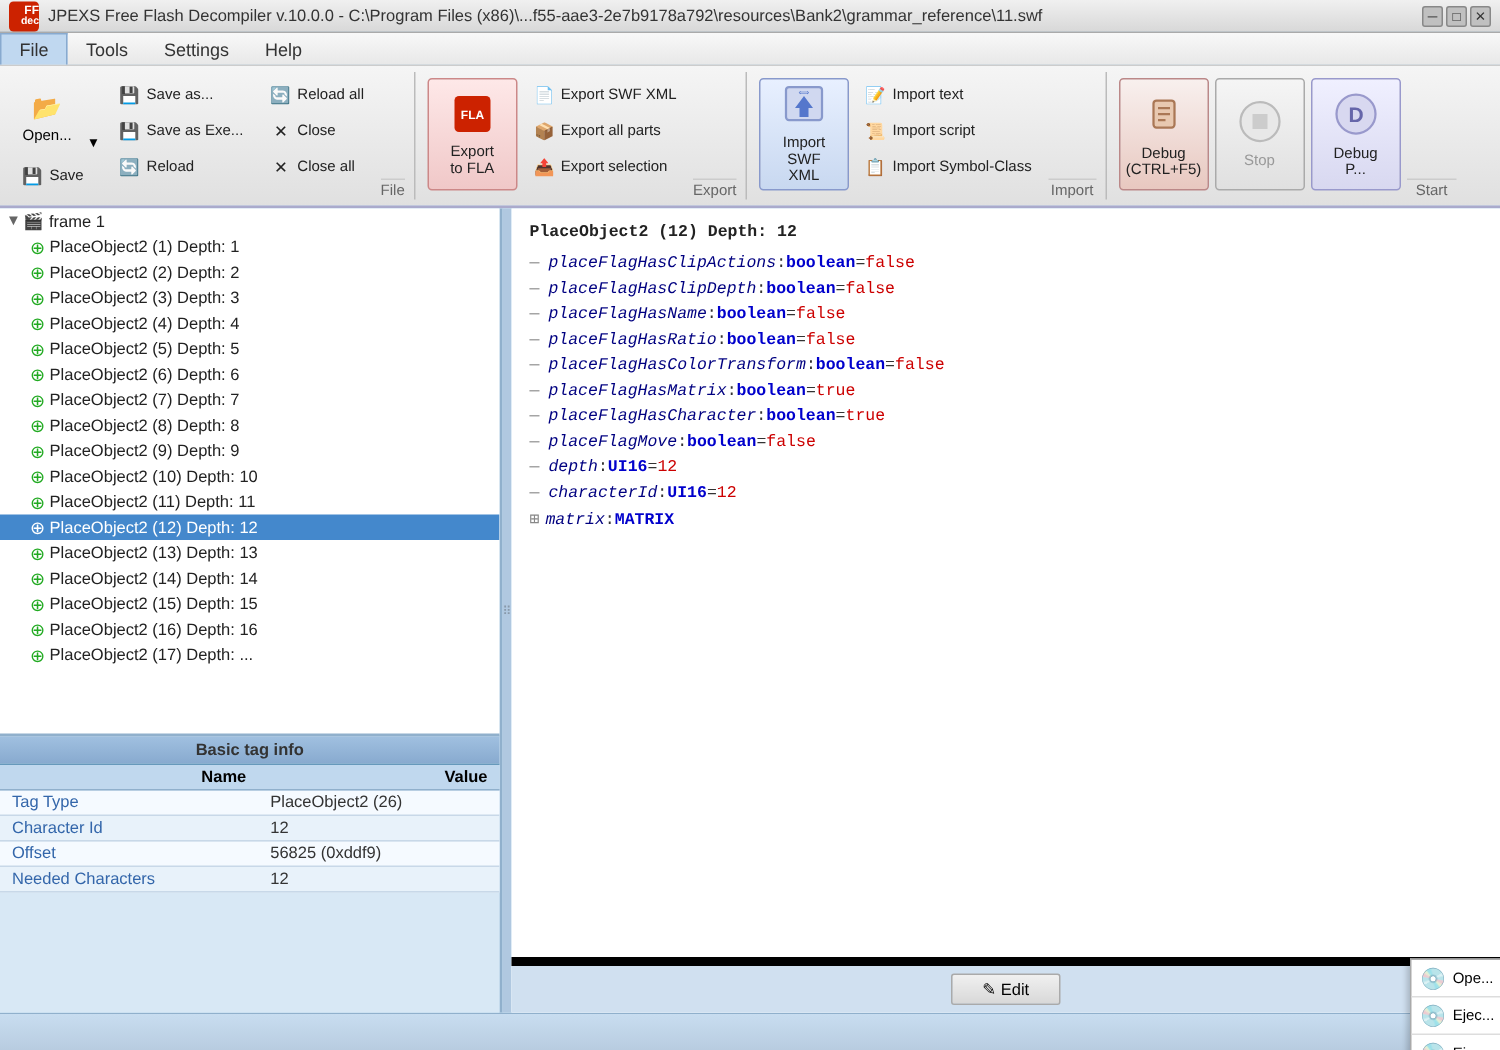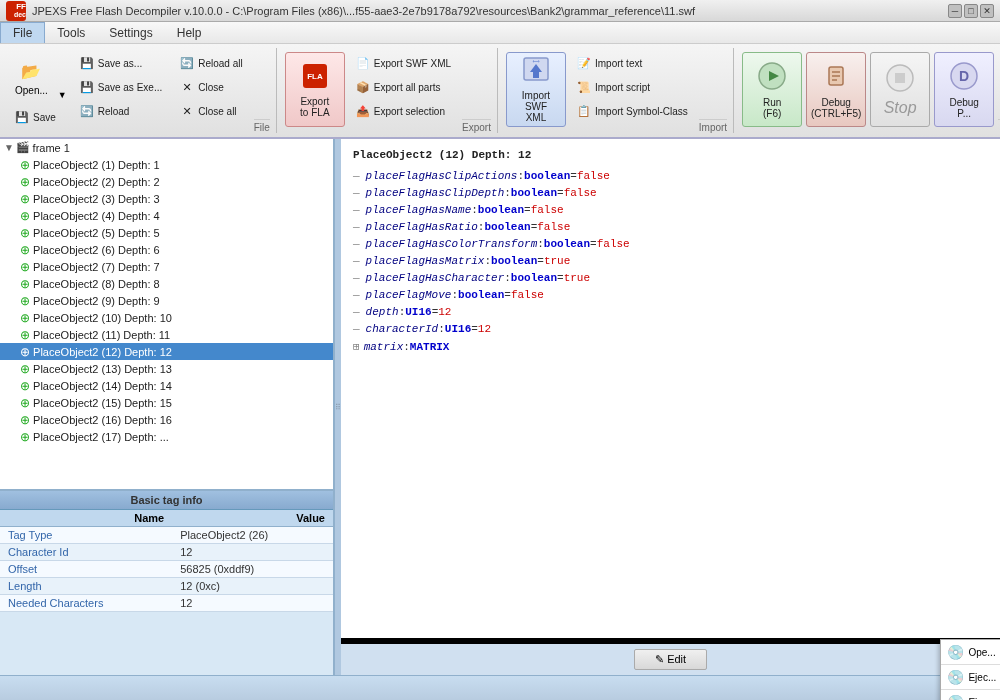--- a/index.html
+++ b/index.html
@@ -528,48 +528,39 @@
       </div>
       <div class="tb-btn-small">
         <div class="tb-btn-small-icon">📋</div>
         <span>Import Symbol-Class</span>
       </div>
     </div>
     <div style="font-size:10px;color:#666;margin-top:auto;padding-top:2px;border-top:1px solid #ccc;text-align:center;width:100%;align-self:flex-end;">Import</div>
   </div>
 
   <div class="toolbar-section" style="flex-direction:row; gap:4px; align-items:flex-start; padding-top:4px; border-right:none;">
-    <div class="tb-big-btn run-btn">
-      <div class="tb-big-btn-icon">
-        <svg width="30" height="30" viewBox="0 0 30 30">
-          <circle cx="15" cy="15" r="13" fill="#c0e0c0" stroke="#88aa88" stroke-width="1.5"></circle>
-          <polygon points="12,10 22,15 12,20" fill="#448844"></polygon>
-        </svg>
-      </div>
-      <span style="font-size:10px;text-align:center;">Run<br>(F6)</span>
-    </div>
     <div class="tb-big-btn debug-btn">
       <div class="tb-big-btn-icon">
         <svg width="30" height="30" viewBox="0 0 30 30">
           <rect x="8" y="6" width="14" height="18" rx="2" fill="#e8c8b0" stroke="#aa7755" stroke-width="1.5"></rect>
           <line x1="11" y1="11" x2="19" y2="11" stroke="#aa7755" stroke-width="1.5"></line>
           <line x1="11" y1="15" x2="19" y2="15" stroke="#aa7755" stroke-width="1.5"></line>
           <line x1="11" y1="19" x2="16" y2="19" stroke="#aa7755" stroke-width="1.5"></line>
         </svg>
       </div>
       <span style="font-size:10px;text-align:center;">Debug<br>(CTRL+F5)</span>
     </div>
     <div class="tb-big-btn stop-btn">
       <div class="tb-big-btn-icon">
         <svg width="30" height="30" viewBox="0 0 30 30">
           <circle cx="15" cy="15" r="13" fill="#e8e8e8" stroke="#bbbbbb" stroke-width="1.5"></circle>
           <rect x="10" y="10" width="10" height="10" fill="#cccccc"></rect>
         </svg>
       </div>
-      <span style="font-size:16px;text-align:center;color:#999;font-style:italic;">Stop</span>
+      <span style="font-size:10px;text-align:center;color:#999;">Stop</span>
     </div>
     <div class="tb-big-btn" style="background:linear-gradient(to bottom,#f0f0ff,#d8d8f0);border-color:#9999cc;">
       <div class="tb-big-btn-icon">
         <svg width="30" height="30" viewBox="0 0 30 30">
           <circle cx="15" cy="15" r="13" fill="#d8d8f0" stroke="#9999cc" stroke-width="1.5"></circle>
           <text x="15" y="20" text-anchor="middle" fill="#6666aa" font-size="14" font-weight="bold">D</text>
         </svg>
       </div>
       <span style="font-size:10px;text-align:center;">Debug P...</span>
     </div>
@@ -690,24 +681,20 @@
             </tr>
             <tr>
               <td class="td-label">Character Id</td>
               <td class="td-value">12</td>
             </tr>
             <tr>
               <td class="td-label">Offset</td>
               <td class="td-value">56825 (0xddf9)</td>
             </tr>
             <tr>
-              <td class="td-label">Length</td>
-              <td class="td-value">12 (0xc)</td>
-            </tr>
-            <tr>
               <td class="td-label">Needed Characters</td>
               <td class="td-value">12</td>
             </tr>
           </tbody>
       </table>
     </div>
   </div>
 
   <div class="resize-handle-h">⠿</div>
 

